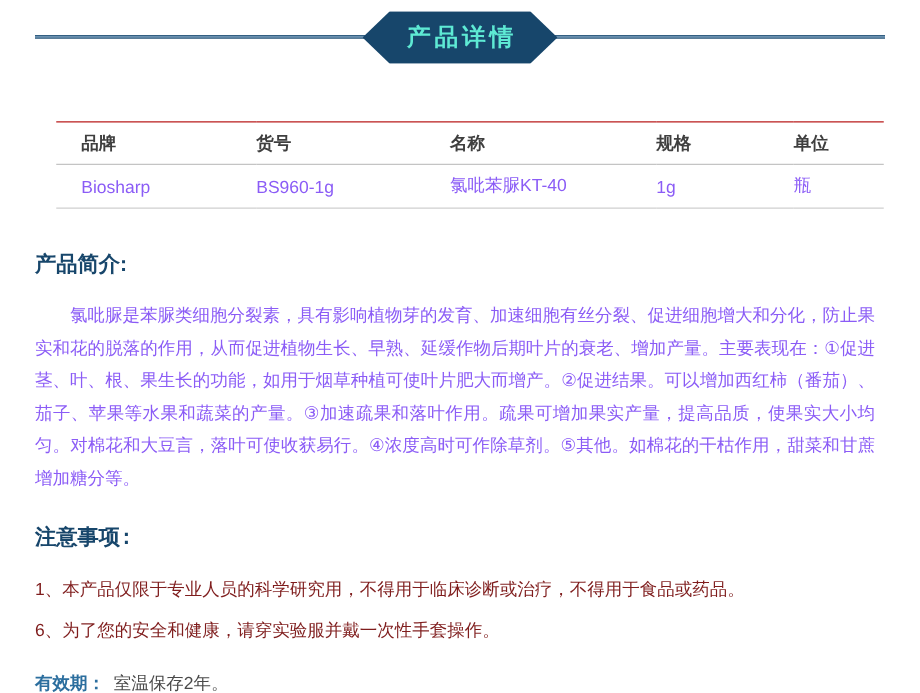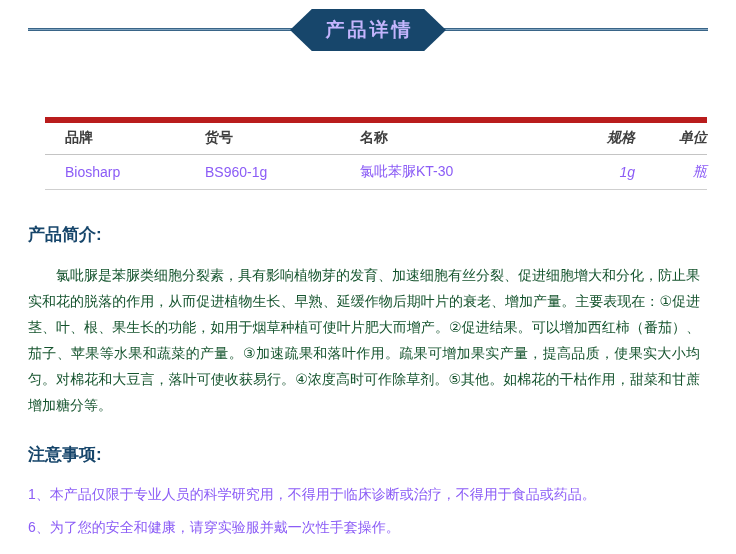--- a/index.html
+++ b/index.html
@@ -20,59 +20,59 @@
     background: linear-gradient(#17466b, #7fa3c0 50%, #17466b);
   }
   .banner-hex {
     position: absolute; top: 9px; left: 50%; transform: translateX(-50%);
     width: 156px; height: 42px;
     background: #17466b;
     clip-path: polygon(0 50%, 14% 0, 86% 0, 100% 50%, 86% 100%, 14% 100%);
     display: flex; align-items: center; justify-content: center;
   }
   .banner-title {
-    color: #c4b5fd; font-weight: bold; font-size: 19px;
+    color: #5eead4; font-weight: bold; font-size: 19px;
     letter-spacing: 3px; text-indent: 3px;
   }
 
   
   .product-table {
-    margin: 57px 29px 0 45px;
+    margin: 37px 29px 0 45px;
     width: 662px;
     border-collapse: collapse;
     font-size: 14px;
-    border-top: 6px solid #b91c1c;
+    border-top: 1px solid #b91c1c;
     border-bottom: 1px solid #cfcfcf;
   }
   .product-table tr.head-row { border-bottom: 1px solid #c4c4c4; }
   .product-table th {
     font-weight: 600; color: #3f3f3f;
     height: 34px; padding: 0; text-align: left;
   }
   .product-table td {
     color: #8b5cf6; height: 35px; padding: 0; text-align: left;
   }
   .product-table th.c1, .product-table td.c1 { padding-left: 20px; }
-  .product-table th.center, .product-table td.center { text-align: right; font-style: italic; }
+  .product-table th.center, .product-table td.center { text-align: left; }
 
   
   .section-heading {
     color: #17466b; font-size: 17px; font-weight: bold;
     margin: 34px 0 0 28px; line-height: 22px;
   }
-  .section-heading.notes-h { margin-top: 26px; }
+  .section-heading.notes-h { margin-top: 26px; font-family: Liberation Mono, monospace; }
   .intro-body {
     margin: 16px 36px 0 28px;
     font-size: 14px; line-height: 26px;
     text-align: justify; text-indent: 2em;
-    color: #14532d;
+    color: #8b5cf6;
   }
   .note-item {
     margin: 13px 30px 0 28px;
-    font-size: 14px; line-height: 20px; color: #8b5cf6;
+    font-size: 14px; line-height: 20px; color: #7f1d1d;
   }
   .note-item.first { margin-top: 18px; }
 
   .validity-row {
     margin: 22px 30px 0 28px;
     font-size: 14px; line-height: 20px;
   }
   .validity-label { color: #2b6e9e; font-weight: bold; margin-right: 7px; }
   .validity-value { color: #4a4a4a; }
 </style>
@@ -98,21 +98,21 @@
       <tr class="head-row">
     <th class="c1">品牌</th>
     <th>货号</th>
     <th>名称</th>
     <th class="center">规格</th>
     <th class="center">单位</th>
   </tr>
   <tr>
     <td class="c1">Biosharp</td>
     <td>BS960-1g</td>
-    <td>氯吡苯脲KT-30</td>
+    <td>氯吡苯脲KT-40</td>
     <td class="center">1g</td>
     <td class="center">瓶</td>
   </tr>
 </tbody>
   </table>
 
 <div class="section-heading">产品简介:</div>
 <p class="intro-body">氯吡脲是苯脲类细胞分裂素，具有影响植物芽的发育、加速细胞有丝分裂、促进细胞增大和分化，防止果实和花的脱落的作用，从而促进植物生长、早熟、延缓作物后期叶片的衰老、增加产量。主要表现在：①促进茎、叶、根、果生长的功能，如用于烟草种植可使叶片肥大而增产。②促进结果。可以增加西红柿（番茄）、茄子、苹果等水果和蔬菜的产量。③加速疏果和落叶作用。疏果可增加果实产量，提高品质，使果实大小均匀。对棉花和大豆言，落叶可使收获易行。④浓度高时可作除草剂。⑤其他。如棉花的干枯作用，甜菜和甘蔗增加糖分等。</p>
 
 <div class="section-heading notes-h">注意事项:</div>

